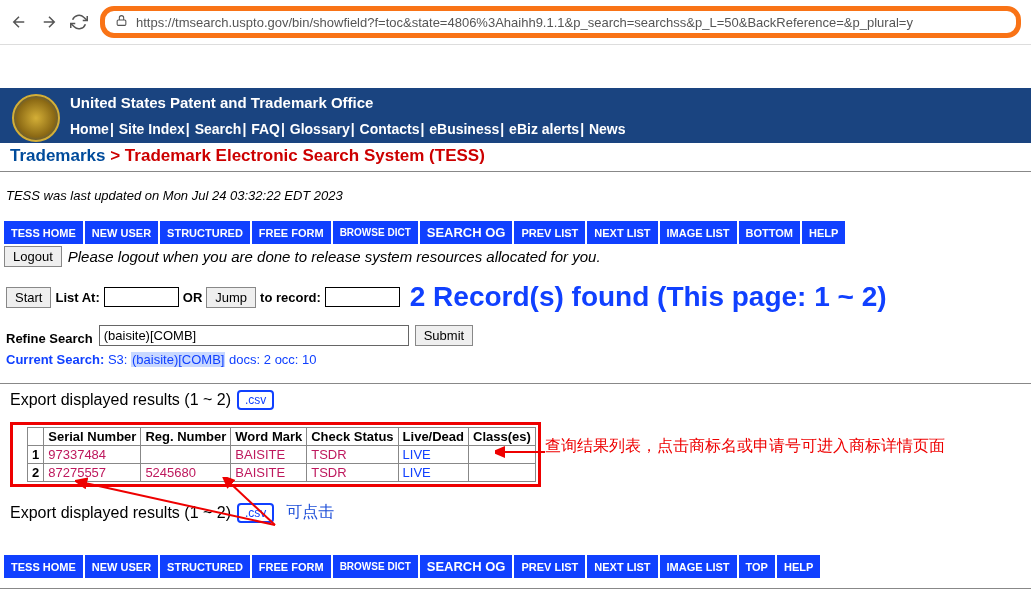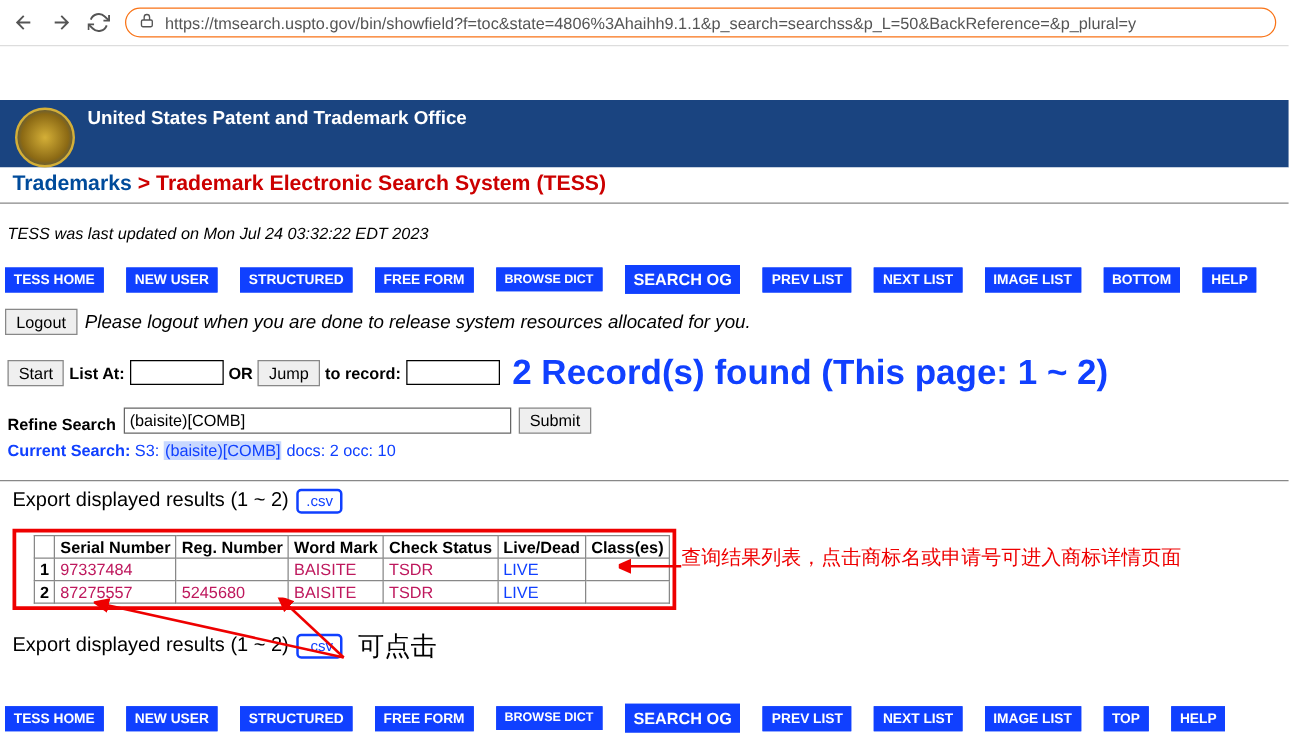--- a/index.html
+++ b/index.html
@@ -1,34 +1,34 @@
 <!DOCTYPE html>
 <html><head>
 <meta charset="utf-8">
 <style>
 * { box-sizing: border-box; margin: 0; padding: 0; }
 body { font-family: Arial, sans-serif; font-size: 13px; background: #fff; width: 1031px; }
 .browser-bar { display: flex; align-items: center; padding: 6px 10px; gap: 12px; border-bottom: 1px solid #ddd; }
 .nav-icon { width: 18px; height: 18px; display: flex; align-items: center; justify-content: center; cursor: pointer; color: #555; }
-.url-box { flex: 1; display: flex; align-items: center; border: 1px solid #f97316; border-radius: 14px; padding: 3px 10px; font-size: 13px; color: #555; overflow: hidden; white-space: nowrap; }
+.url-box { flex: 1; display: flex; align-items: center; border: 5px solid #f97316; border-radius: 14px; padding: 3px 10px; font-size: 13px; color: #555; overflow: hidden; white-space: nowrap; }
 .url-box .lock { margin-right: 8px; color: #555; }
 .header { background: #1a4480; color: #fff; display: flex; align-items: flex-start; padding: 6px 8px 0 12px; margin-top: 43px; }
 .seal { width: 48px; height: 48px; border-radius: 50%; background: radial-gradient(circle,#d4af37 0%,#8b6914 60%,#1a4480 100%); border: 2px solid #d4af37; margin-right: 10px; flex-shrink: 0; }
 .header-right { display: flex; flex-direction: column; gap: 10px; }
 .site-title { font-weight: bold; font-size: 15px; }
 .top-nav { font-size: 14px; font-weight: bold; padding-bottom: 6px; }
 .top-nav a { color: #fff; text-decoration: none; }
 .top-nav .sep { color: #fff; margin: 0 1px; }
 .breadcrumb { background: #fff; padding: 3px 10px; font-size: 17px; font-weight: bold; }
 .breadcrumb .tm { color: #004b9b; }
 .breadcrumb .gt { color: #c00; }
 .breadcrumb .tess { color: #c00; }
 .hr { border: none; border-top: 1px solid #888; margin: 2px 0; }
 .update-line { font-style: italic; padding: 14px 6px 18px; font-size: 13px; }
-.blue-btn-row { display: flex; gap: 18px; padding: 0 4px; margin-bottom: 10px; align-items: center; }
+.blue-btn-row { display: flex; gap: 2px; padding: 0 4px; margin-bottom: 0; }
 .blue-btn { background: #1040ff; color: #fff; font-size: 11px; font-weight: bold; padding: 3px 6px; border: 1px solid #1040ff; cursor: pointer; font-family: Arial; text-align: center; }
 .logout-row { padding: 2px 4px 10px; display: flex; align-items: center; gap: 6px; }
 .std-btn { background: #efefef; border: 1px solid #888; padding: 2px 8px; font-size: 13px; cursor: pointer; font-family: Arial; }
 .logout-msg { font-style: italic; font-size: 15px; }
 .search-row { padding: 4px 6px 10px; display: flex; align-items: center; gap: 4px; flex-wrap: wrap; }
 .search-row input[type=text] { border: 1px solid #000; padding: 1px 2px; font-size: 13px; width: 75px; height: 20px; }
 .records-found { color: #1040ff; font-size: 28px; font-weight: bold; margin-left: 6px; }
 .refine-row { padding: 2px 6px; display: flex; align-items: flex-end; gap: 6px; }
 .refine-row label { font-weight: bold; }
 .refine-row input[type=text] { border: 1px solid #666; padding: 2px 4px; width: 310px; font-size: 13px; }
@@ -42,21 +42,21 @@
 .table-wrap { position: relative; padding: 0 10px 8px; }
 .red-box { border: 3px solid #e00; padding: 2px; display: inline-block; }
 table.results { border-collapse: collapse; margin-left: 12px; }
 table.results th, table.results td { border: 1px solid #888; padding: 1px 4px; font-size: 13px; text-align: left; vertical-align: top; }
 table.results th { font-weight: bold; background: #fff; }
 table.results td a { color: #be185d; text-decoration: none; }
 table.results td.live { color: #1040ff; }
 table.results td.num { font-weight: bold; }
 .annotation1 { position: absolute; left: 545px; top: 12px; color: #e00; font-size: 16px; font-family: "Microsoft YaHei", sans-serif; line-height: 1.5; }
 .arrow-svg { position: absolute; pointer-events: none; }
-.annotation2 { color: #000000; font-size: 21px; font-family: "Microsoft YaHei", sans-serif; margin-left: 6px; }
+.annotation2 { color: #1d4ed8; font-size: 16px; font-family: "Microsoft YaHei", sans-serif; margin-left: 6px; }
 .spacer { height: 20px; }
 .bold { font-weight: bold; }
 </style>
 </head>
 <body>
 
 <div class="browser-bar">
   <div class="nav-icon">
       <svg width="18" height="18" viewBox="0 0 24 24" fill="none" stroke="currentColor" stroke-width="2">
         <path d="M19 12H5M12 19l-7-7 7-7"></path>
@@ -79,20 +79,31 @@
           <path d="M8 11V7a4 4 0 018 0v4"></path>
         </svg></span>
     <span>https://tmsearch.uspto.gov/bin/showfield?f=toc&amp;state=4806%3Ahaihh9.1.1&amp;p_search=searchss&amp;p_L=50&amp;BackReference=&amp;p_plural=y</span>
   </div>
 </div>
 
 <div class="header">
   <div class="seal"></div>
   <div class="header-right">
     <div class="site-title">United States Patent and Trademark Office</div>
+    <div class="top-nav">
+      <a>Home</a><span class="sep">|</span>
+      <a>Site Index</a><span class="sep">|</span>
+      <a>Search</a><span class="sep">|</span>
+      <a>FAQ</a><span class="sep">|</span>
+      <a>Glossary</a><span class="sep">|</span>
+      <a>Contacts</a><span class="sep">|</span>
+      <a>eBusiness</a><span class="sep">|</span>
+      <a>eBiz alerts</a><span class="sep">|</span>
+      <a>News</a>
+    </div>
   </div>
 </div>
 
 <div class="breadcrumb">
   <span class="tm">Trademarks</span>
   <span class="gt">&gt;</span>
   <span class="tess">Trademark Electronic Search System (TESS)</span>
 </div>
 <hr class="hr">
 

